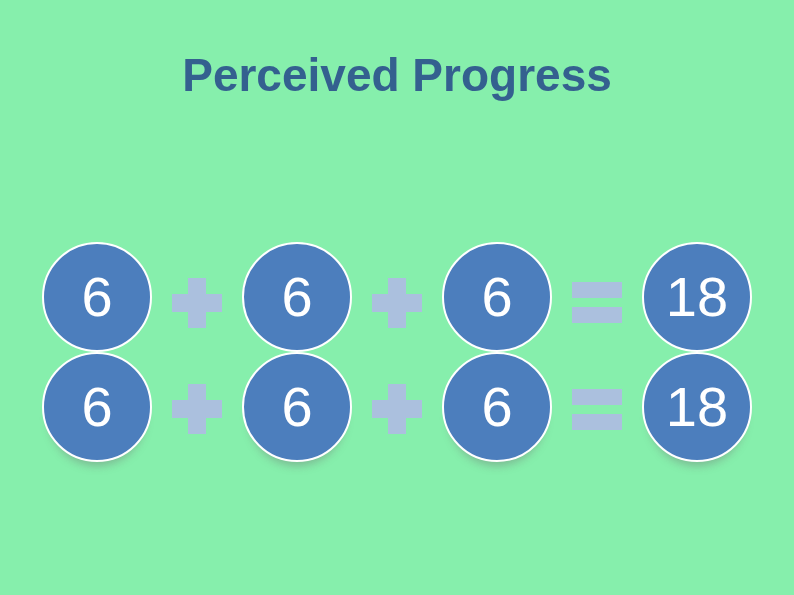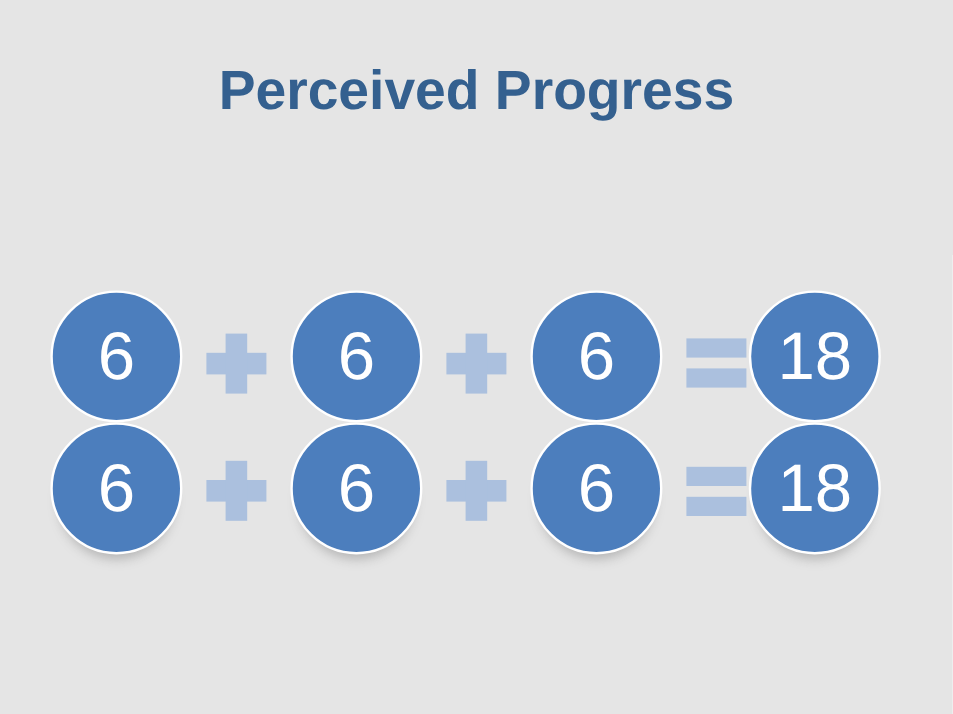--- a/index.html
+++ b/index.html
@@ -5,21 +5,21 @@
   html, body {
     margin: 0;
     padding: 0;
     background: #ffffff;
     font-family: "Liberation Sans", sans-serif;
   }
   .slide {
     position: relative;
     width: 794px;
     height: 595px;
-    background: #e5e5e5;
+    background: #86efac;
     overflow: hidden;
   }
   .title {
     position: absolute;
     top: 48px;
     left: 0;
     width: 100%;
     margin: 0;
     text-align: center;
     font-family: "Liberation Sans", sans-serif;
@@ -48,21 +48,21 @@
     font-family: "Liberation Sans", sans-serif;
     font-size: 56px;
     font-weight: 400;
     line-height: 1;
     user-select: none;
   }
   
   .c1 { left: 42px; }
   .c2 { left: 242px; }
   .c3 { left: 442px; }
-  .c4 { left: 624px; }
+  .c4 { left: 642px; }
   
   .r1 { top: 242px; }
   .r2 { top: 352px; }
 
   
   .plus {
     position: absolute;
     width: 50px;
     height: 50px;
   }

